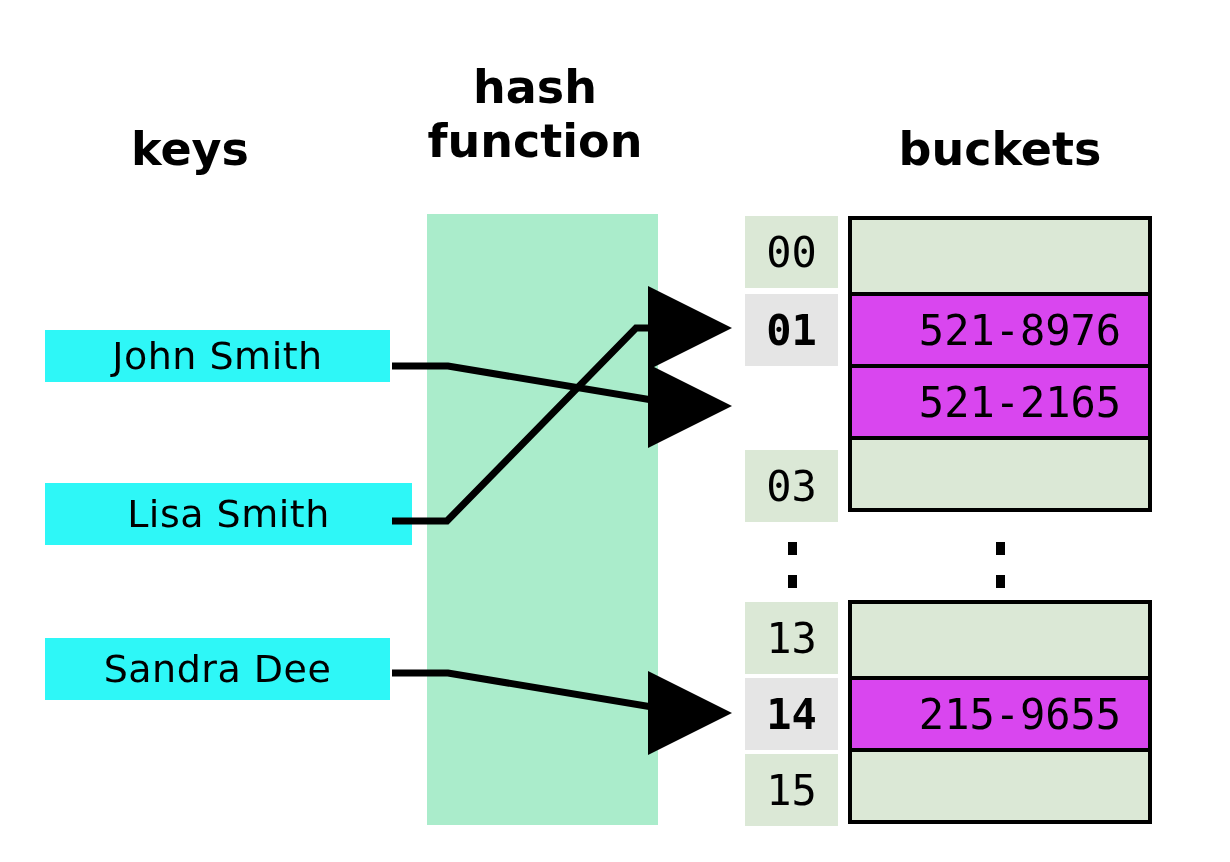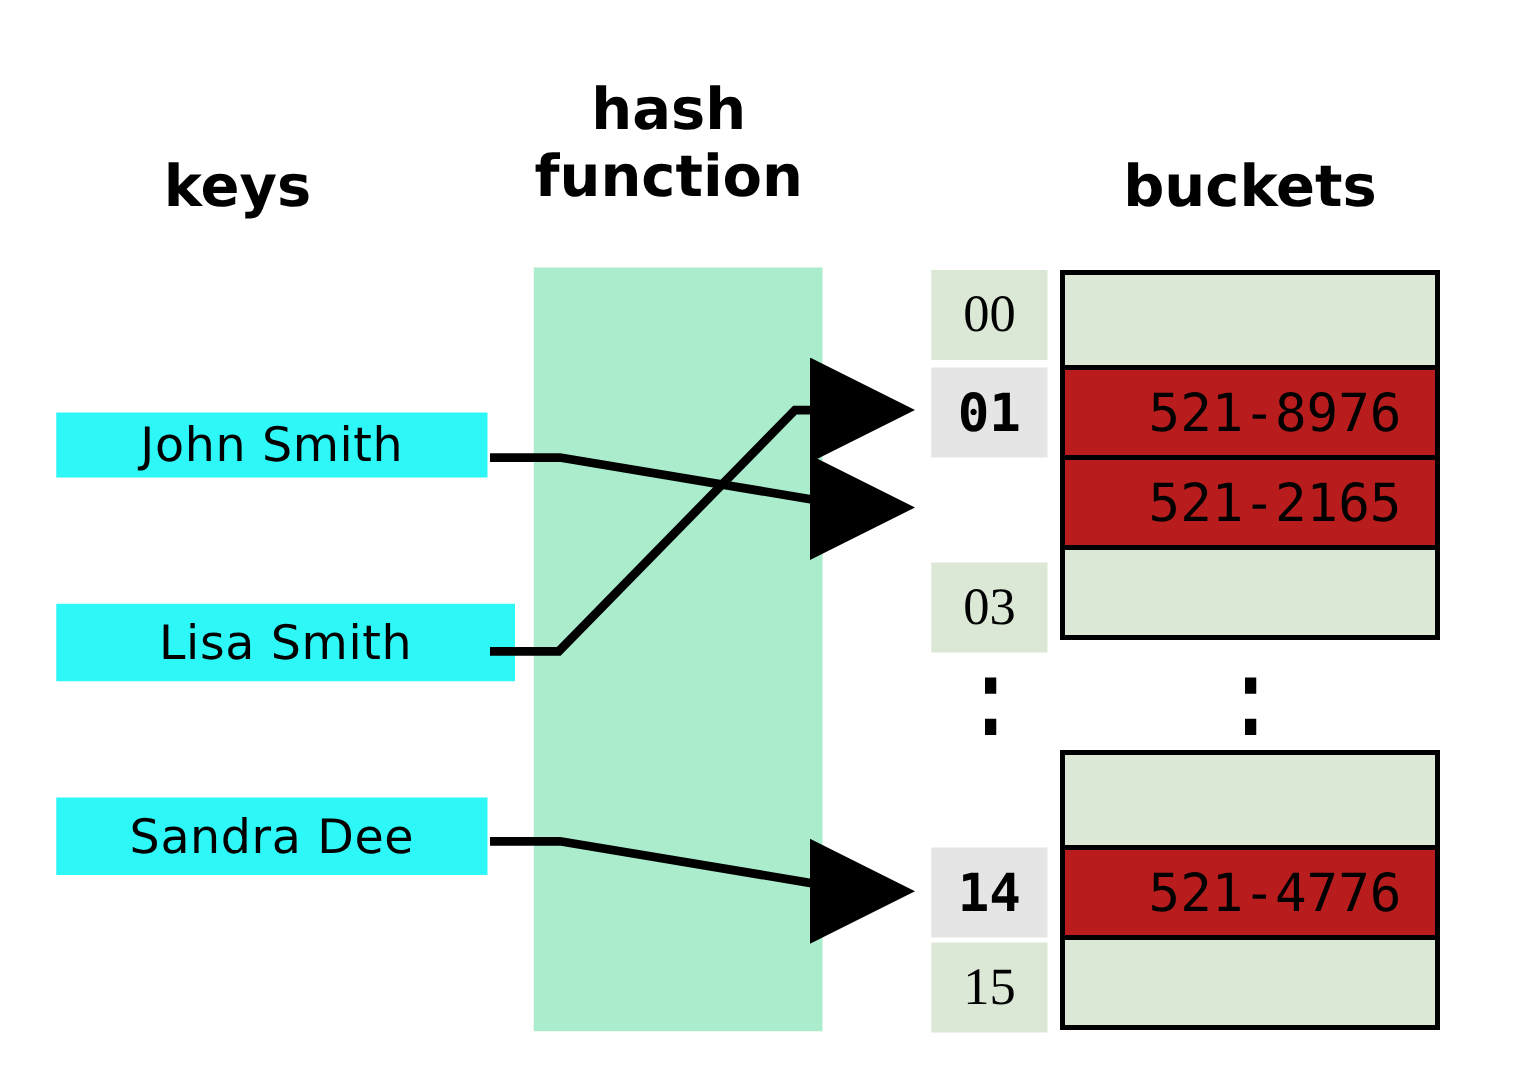--- a/index.html
+++ b/index.html
@@ -61,21 +61,21 @@
     left: 745px;
     width: 93px;
     height: 72px;
     display: flex;
     align-items: center;
     justify-content: center;
     font-family: "DejaVu Sans Mono", monospace;
     font-size: 42px;
     color: #000000;
   }
-  .idx-plain { background: #dbe8d6; font-family: Liberation Serif, serif; }
+  .idx-plain { background: #dbe8d6; }
   .idx-hit   { background: #e5e5e5; font-weight: bold; }
 
   .tbl {
     position: absolute;
     left: 848px;
     width: 304px;
     border: 4px solid #000000;
     box-sizing: border-box;
     background: #dbe8d6;
   }
@@ -83,21 +83,21 @@
     height: 72px;
     box-sizing: border-box;
     display: flex;
     align-items: center;
     justify-content: center;
     font-family: "DejaVu Sans Mono", monospace;
     font-size: 42px;
     color: #000000;
     background: #dbe8d6;
   }
-  .tblrow.filled { background: #b91c1c; padding-left: 40px; }
+  .tblrow.filled { background: #d946ef; padding-left: 40px; }
   .tblrow + .tblrow { border-top: 4px solid #000000; }
 
   #tbl-top { top: 216px; }
   #tbl-bot { top: 600px; }
 
   .vdots {
     position: absolute;
     width: 20px;
     height: 46px;
     display: flex;
@@ -145,33 +145,34 @@
 
   <div class="vdots" id="dots-idx">
       <i></i>
       <i></i>
     </div>
   <div class="vdots" id="dots-tbl">
       <i></i>
       <i></i>
     </div>
 
+  <div class="idxcell idx-plain" style="top:602px">13</div>
   <div class="idxcell idx-hit" style="top:678px">14</div>
   <div class="idxcell idx-plain" style="top:754px">15</div>
 
   <div class="tbl" id="tbl-top">
     <div class="tblrow"></div>
     <div class="tblrow filled">521-8976</div>
     <div class="tblrow filled">521-2165</div>
     <div class="tblrow"></div>
   </div>
 
   <div class="tbl" id="tbl-bot">
     <div class="tblrow"></div>
-    <div class="tblrow filled">521-4776</div>
+    <div class="tblrow filled">215-9655</div>
     <div class="tblrow"></div>
   </div>
 
   <svg id="wires" viewBox="0 0 1230 862">
     <defs>
       <marker id="arrow" viewBox="0 0 12 12" refX="10" refY="6" markerWidth="12" markerHeight="12" orient="auto-start-reverse">
         <path d="M 0 0 L 12 6 L 0 12 z" fill="#000000"></path>
       </marker>
     </defs>
 

